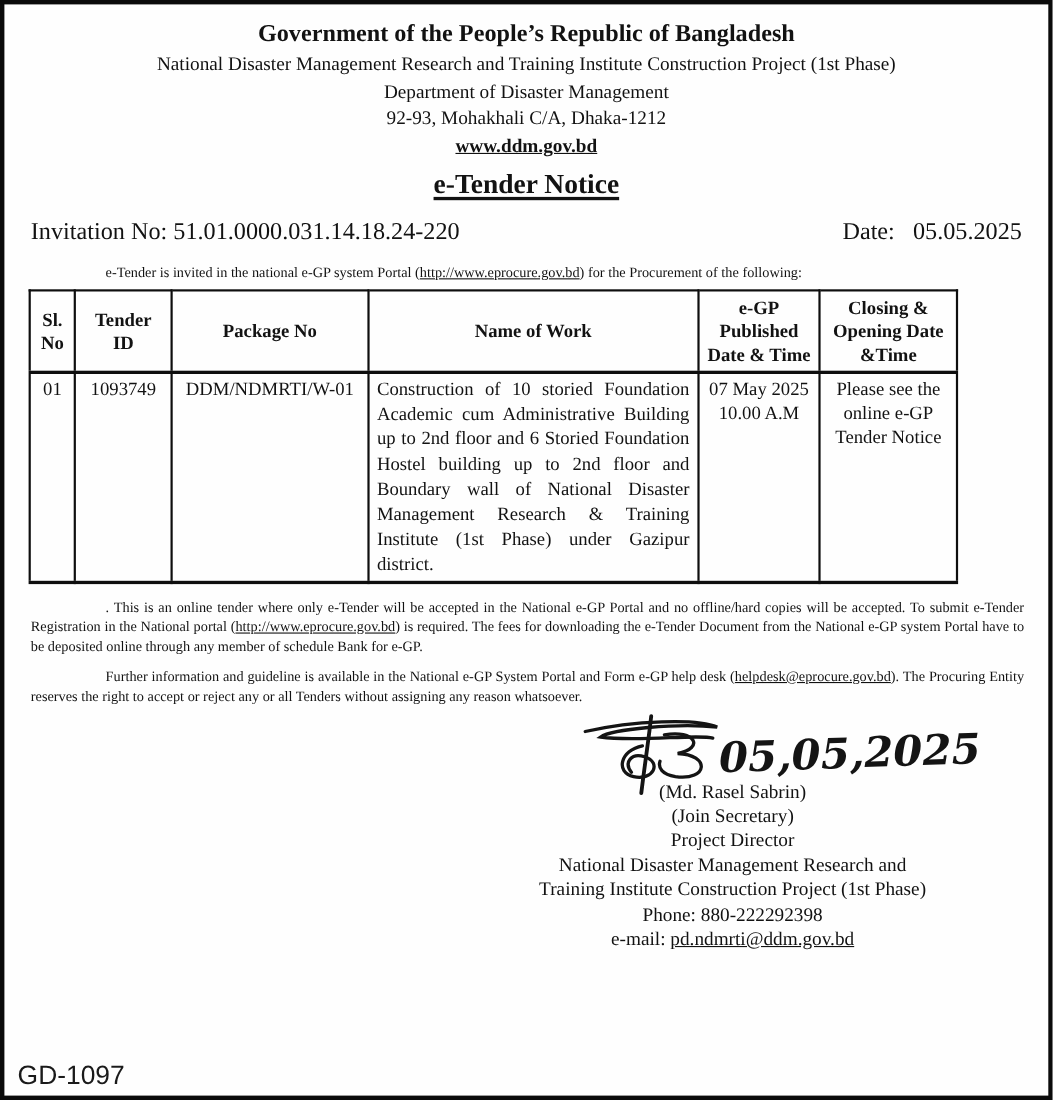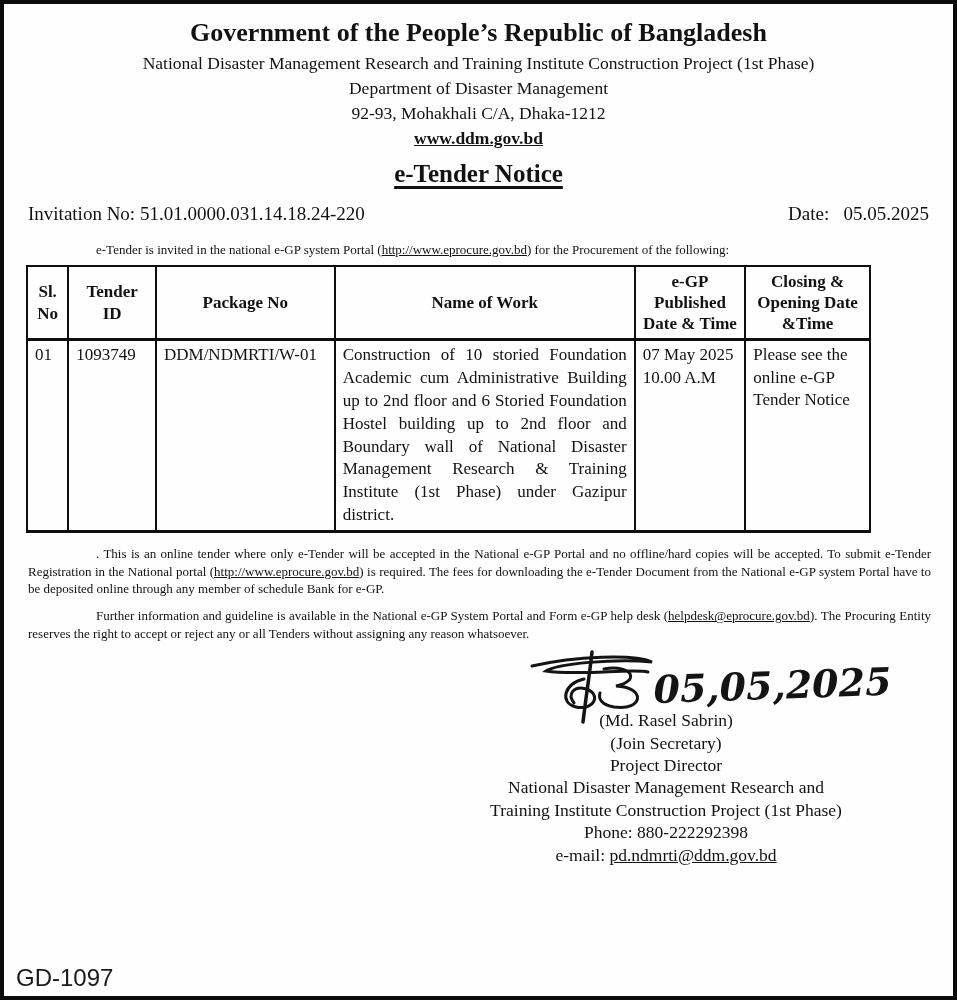--- a/index.html
+++ b/index.html
@@ -8,35 +8,35 @@
     width: 957px; height: 1000px;
     background: #fefefe;
     border: 4px solid #0b0b0b;
     font-family: "Liberation Serif", serif;
     color: #121212;
     position: relative;
     overflow: hidden;
   }
   
   .letterhead { text-align: center; padding-top: 11px; }
-  .lh-line1 { font-size: 26px; line-height: 1.4; font-weight: 600; }
+  .lh-line1 { font-size: 22px; line-height: 1.4; font-weight: 600; }
   .lh-line  { font-size: 17.5px; line-height: 1.42; }
   .lh-site  { font-size: 17.5px; line-height: 1.42; text-decoration: underline; font-weight: 600; color: #121212; }
   .notice-title {
     text-align: center; margin-top: 9px;
     font-size: 25px; font-weight: bold;
     text-decoration: underline;
     text-decoration-thickness: 2.5px;
     text-underline-offset: 4px;
   }
   
   .meta-row {
     display: flex; justify-content: space-between;
     margin: 15px 24px 0 24px;
-    font-size: 19px;
+    font-size: 22px;
   }
   .meta-date { white-space: pre; }
   
   .para {
     margin: 14px 22px 0 24px;
     font-size: 13px;
     line-height: 1.38;
     text-align: justify;
     text-indent: 68px;
   }
@@ -54,21 +54,21 @@
     padding: 3px 7px;
     font-size: 17px;
     vertical-align: top;
   }
   table.tender th {
     font-weight: bold; text-align: center; vertical-align: middle;
     white-space: pre-line; line-height: 1.25; padding: 4px 2px;
   }
   table.tender thead tr { border-bottom: 3px solid #0e0e0e; }
   table.tender { border-bottom: 3px solid #0e0e0e; }
-  td.c-center { text-align: left; white-space: pre-line; line-height: 1.3; }
+  td.c-center { text-align: center; white-space: pre-line; line-height: 1.3; }
   td.c-work { text-align: justify; line-height: 1.34; font-size: 17px; }
   .w-sl { width: 4.9%; } .w-id { width: 10.4%; } .w-pkg { width: 21.2%; }
   .w-work { width: 35.6%; } .w-pub { width: 13.1%; } .w-close { width: 14.8%; }
   
   .sig-block {
     width: 470px;
     margin: 6px 52px 0 auto;
     text-align: center;
     font-size: 17.5px;
     line-height: 1.28;

